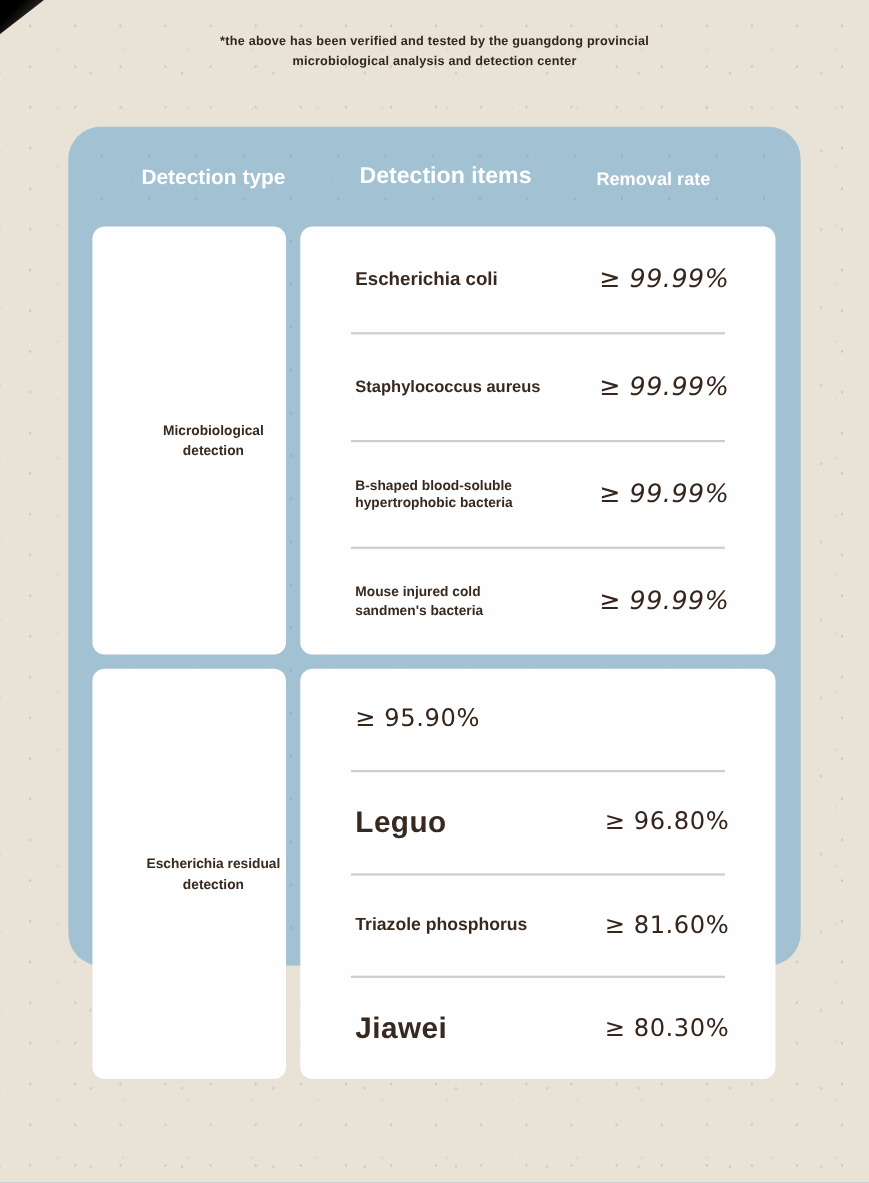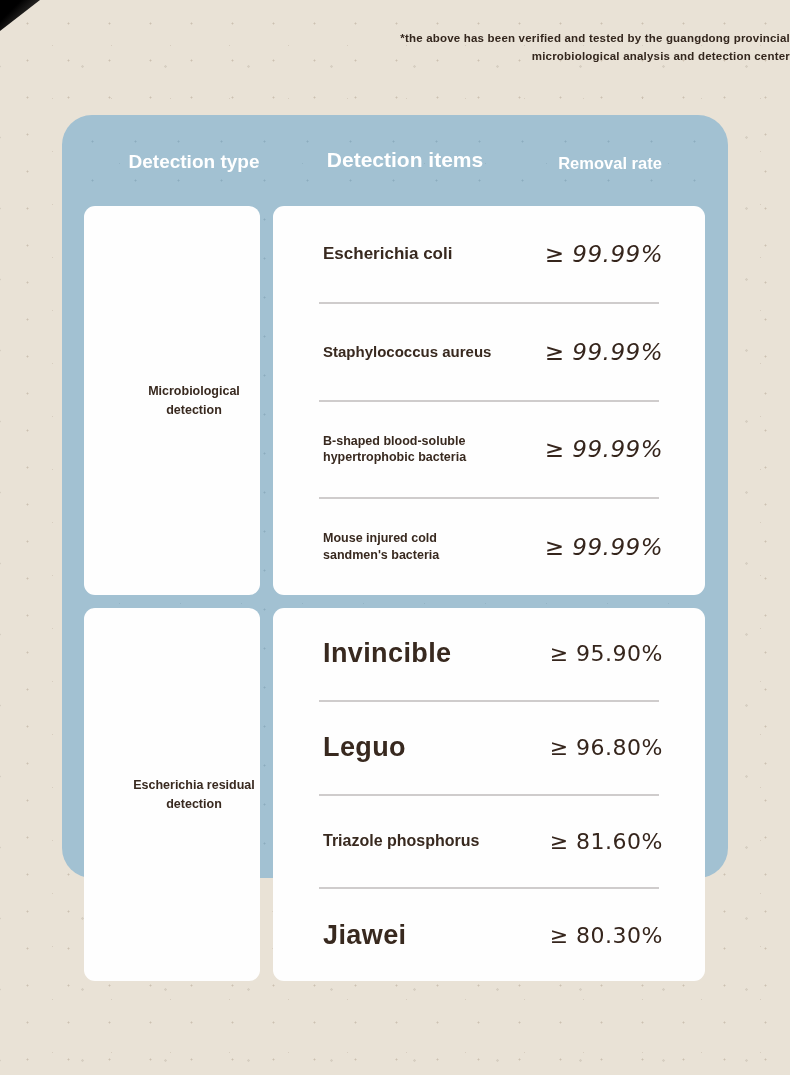--- a/index.html
+++ b/index.html
@@ -14,39 +14,39 @@
     background-size:41px 37px,59px 53px,83px 71px;
     background-position:7px 5px,23px 19px,41px 31px;
   }
   .pen-corner{
     position:absolute;top:0;left:0;width:40px;height:31px;
     background:linear-gradient(135deg,#000 30%,#2e2c2a 62%,#8f8c88 100%);
     clip-path:polygon(0 0,100% 0,0 100%);
   }
   .disclaimer{
     position:absolute;top:30px;left:0;width:100%;
-    text-align:right;font-weight:bold;font-size:11.5px;line-height:1.55;
+    text-align:center;font-weight:bold;font-size:11.5px;line-height:1.55;
     letter-spacing:0.2px;color:#33261d;white-space:pre-line;
   }
   .panel{
     position:absolute;left:62px;top:115px;width:666px;height:763px;
     background-color:#a2c1d2;border-radius:30px;
     background-image:
       radial-gradient(circle, rgba(52,88,108,0.20) 0.8px, transparent 1.2px),
       radial-gradient(circle, rgba(52,88,108,0.13) 0.7px, transparent 1px);
     background-size:43px 39px,61px 55px;
     background-position:9px 7px,27px 21px;
   }
   .hdr{
     position:absolute;color:#fff;font-weight:bold;white-space:nowrap;
     transform:translateX(-50%);
   }
   .hdr-type{left:132px;top:36px;font-size:19px;}
   .hdr-items{left:343px;top:33px;font-size:21px;}
-  .hdr-rate{left:548px;top:39px;font-size:16.5px;}
+  .hdr-rate{left:532px;top:39px;font-size:16.5px;}
   .card{position:absolute;background:#fefefe;border-radius:11px;box-sizing:border-box;}
   .type-card{
     left:22px;width:176px;display:flex;align-items:center;justify-content:center;
     text-align:center;
     padding-left:44px;
   }
   .card-a{top:91px;height:389px;}
   .card-b{top:493px;height:373px;}
   .items-card{left:211px;width:432px;display:flex;flex-direction:column;}
   .type-label{font-weight:bold;font-size:12.5px;line-height:1.5;white-space:pre-line;}
@@ -110,21 +110,20 @@
     </div>
   </div>
 
   <div class="card type-card card-b">
     <div class="type-label">Escherichia residual
 detection</div>
   </div>
 
   <div class="card items-card card-b">
     <div class="row">
-      <div class="item i-lg">Invincible</div>
       <div class="rate r-md">≥ 95.90%</div>
     </div>
     <div class="divider"></div>
     <div class="row">
       <div class="item i-lg">Leguo</div>
       <div class="rate r-md">≥ 96.80%</div>
     </div>
     <div class="divider"></div>
     <div class="row">
       <div class="item i-smb">Triazole phosphorus</div>

